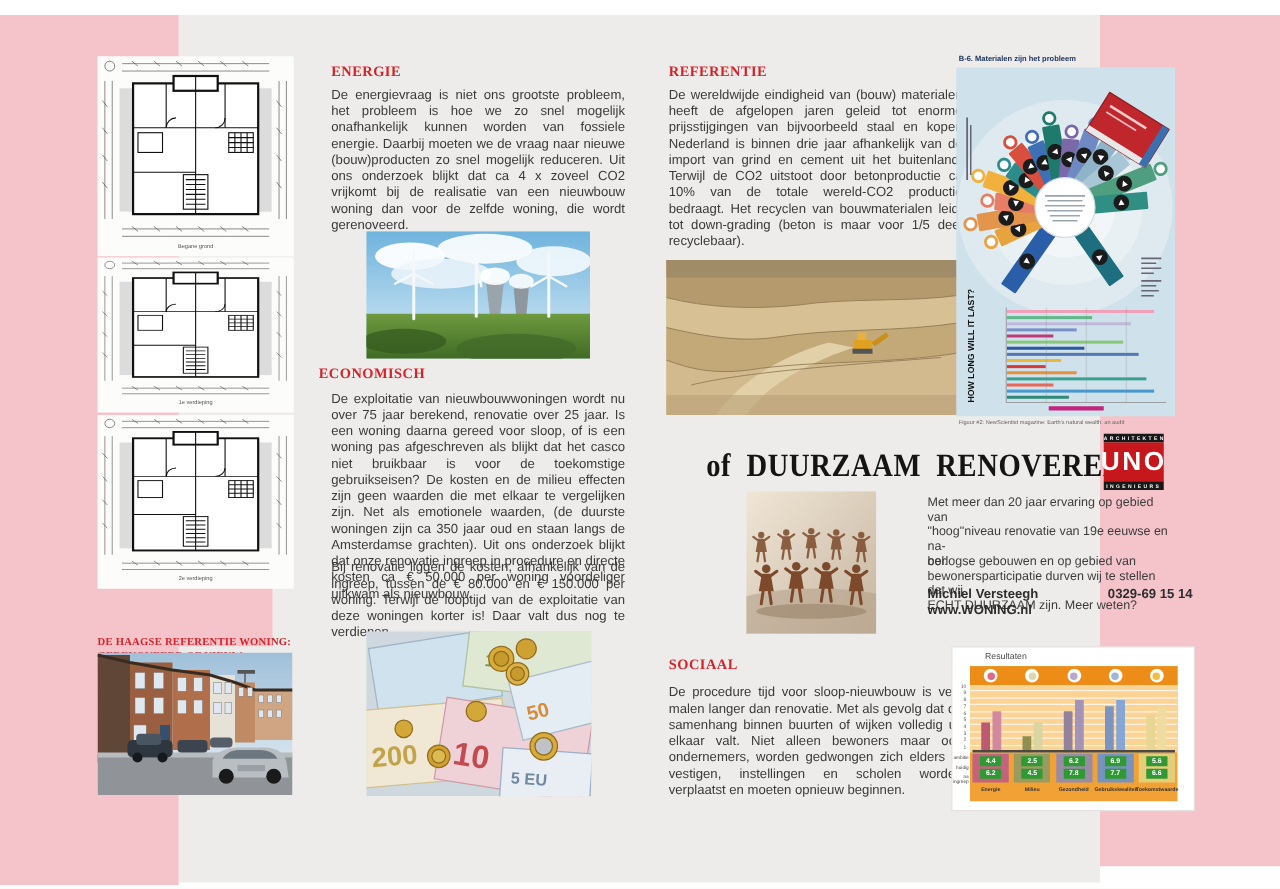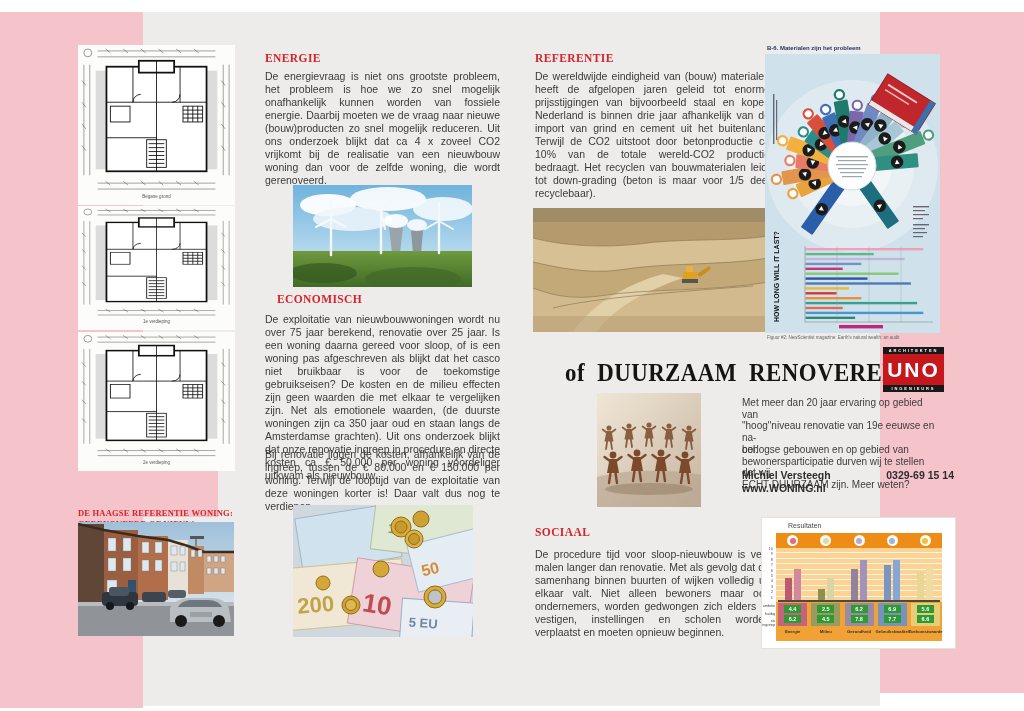--- a/index.html
+++ b/index.html
@@ -13,21 +13,21 @@
 .red-h{font-family:"Liberation Serif","DejaVu Serif",serif;font-weight:bold;font-size:11.5px;letter-spacing:.4px;color:#d6232a}
 .bodytxt{font-size:10.5px;line-height:13px;text-align:justify;color:#3a3a3a}
 .plan-card{background:#fcfcfb;text-align:center}
 .plan-card svg{display:block}
 .plan-cap{font-size:4.5px;color:#555;margin-top:1px}
 .ref-cap{font-family:"Liberation Serif","DejaVu Serif",serif;font-weight:bold;font-size:8.5px;line-height:11px;color:#d6232a;white-space:pre-line;letter-spacing:.2px}
 .main-title{font-family:"Liberation Serif","DejaVu Serif",serif;font-weight:bold;font-size:26px;color:#141414;white-space:nowrap;word-spacing:7px;letter-spacing:.5px;transform:scaleX(.88);transform-origin:0 0}
 .contact-intro{font-size:10px;line-height:11.7px;white-space:pre-line;color:#3c3c3c}
 .contact-bel{font-size:10px;color:#3c3c3c}
 .crow{display:flex;justify-content:space-between;font-weight:bold;font-size:10.5px;line-height:13px;color:#2d2d2d}
-.logo{left:883px;top:347px;width:61px}
+.logo{left:883px;top:347px;width:48px}
 .logo-bar{background:#181818;color:#fff;font-size:4px;letter-spacing:1.9px;text-align:center;height:7px;line-height:7.5px;overflow:hidden;font-weight:bold}
 .logo-red{background:#c6171c;height:31px;display:flex;align-items:center;justify-content:center;color:#fff;font-weight:bold;font-size:21px;letter-spacing:2px;font-family:"Liberation Sans",sans-serif}
 .info-card{left:765px;top:45px;width:175px;height:300px}
 .info-title{font-size:6px;font-weight:bold;color:#17305e;padding-left:2px}
 .info-panel{position:absolute;left:0;top:9px;width:175px;height:279px;background:#cfe1ea}
 .info-cap{position:absolute;left:2px;top:290px;font-size:4.5px;color:#666;white-space:nowrap}
 .res-card{left:762px;top:518px;width:193px;height:130px;background:#fff;box-shadow:0 0 0 1px #e4e2df}
 .res-title{position:absolute;left:26px;top:4px;font-size:7px;color:#4a4a4a}
 .res-panel{position:absolute;left:14px;top:15px;width:166px;height:108px;background:#f2a235}
 .res-head{position:absolute;left:0;top:0;width:166px;height:15px;background:#ee8c18}
@@ -222,21 +222,21 @@
       <line x1="88" y1="26" x2="101" y2="14"></line>
         <line x1="88" y1="26" x2="72" y2="20"></line>
         <line x1="88" y1="26" x2="92" y2="44"></line>
       <line x1="146" y1="36" x2="146" y2="18"></line>
         <line x1="146" y1="36" x2="160" y2="44"></line>
         <line x1="146" y1="36" x2="132" y2="44"></line>
     </g>
   </g>
 </svg>
 
-<div class="abs red-h" style="left:277px;top:293px">ECONOMISCH</div>
+<div class="abs red-h" style="left:255px;top:293px">ECONOMISCH</div>
 <div class="abs bodytxt" style="left:265px;top:313px;width:235px">De exploitatie van nieuwbouwwoningen wordt nu over 75 jaar berekend, renovatie over 25 jaar. Is een woning daarna gereed voor sloop, of is een woning pas afgeschreven als blijkt dat het casco niet bruikbaar is voor de toekomstige gebruikseisen? De kosten en de milieu effecten zijn geen waarden die met elkaar te vergelijken zijn. Net als emotionele waarden, (de duurste woningen zijn ca 350 jaar oud en staan langs de Amsterdamse grachten). Uit ons onderzoek blijkt dat onze renovatie ingreep in procedure en directe kosten ca € 50.000 per woning voordeliger uitkwam als nieuwbouw.</div>
 <div class="abs bodytxt" style="left:265px;top:448px;width:235px">Bij renovatie liggen de kosten, afhankelijk van de ingreep, tussen de € 80.000 en € 150.000 per woning. Terwijl de looptijd van de exploitatie van deze woningen korter is! Daar valt dus nog te verdienen.</div>
 
 <svg class="abs" style="left:293px;top:505px" width="180" height="132" viewBox="0 0 180 132">
   <rect width="180" height="132" fill="#cfd8de"></rect>
   <g transform="rotate(-9 60 30)">
       <rect x="5" y="5" width="100" height="54" fill="#cfe2ee" stroke="#9fb6c8"></rect>
       <text x="84" y="24" font-size="13" fill="#5b87a8" font-weight="bold">20</text>
     </g>
   <g transform="rotate(7 130 25)">

